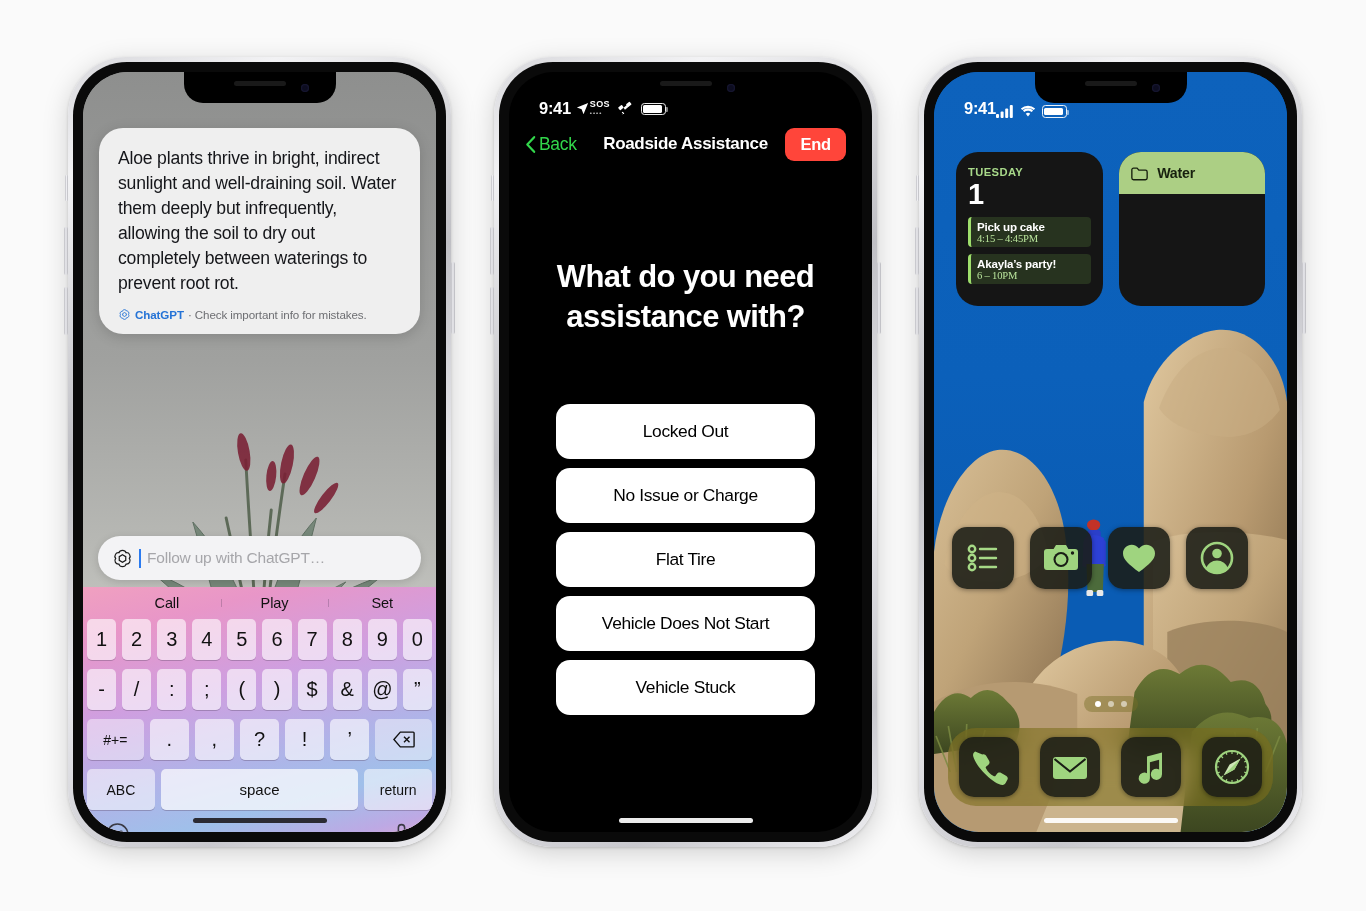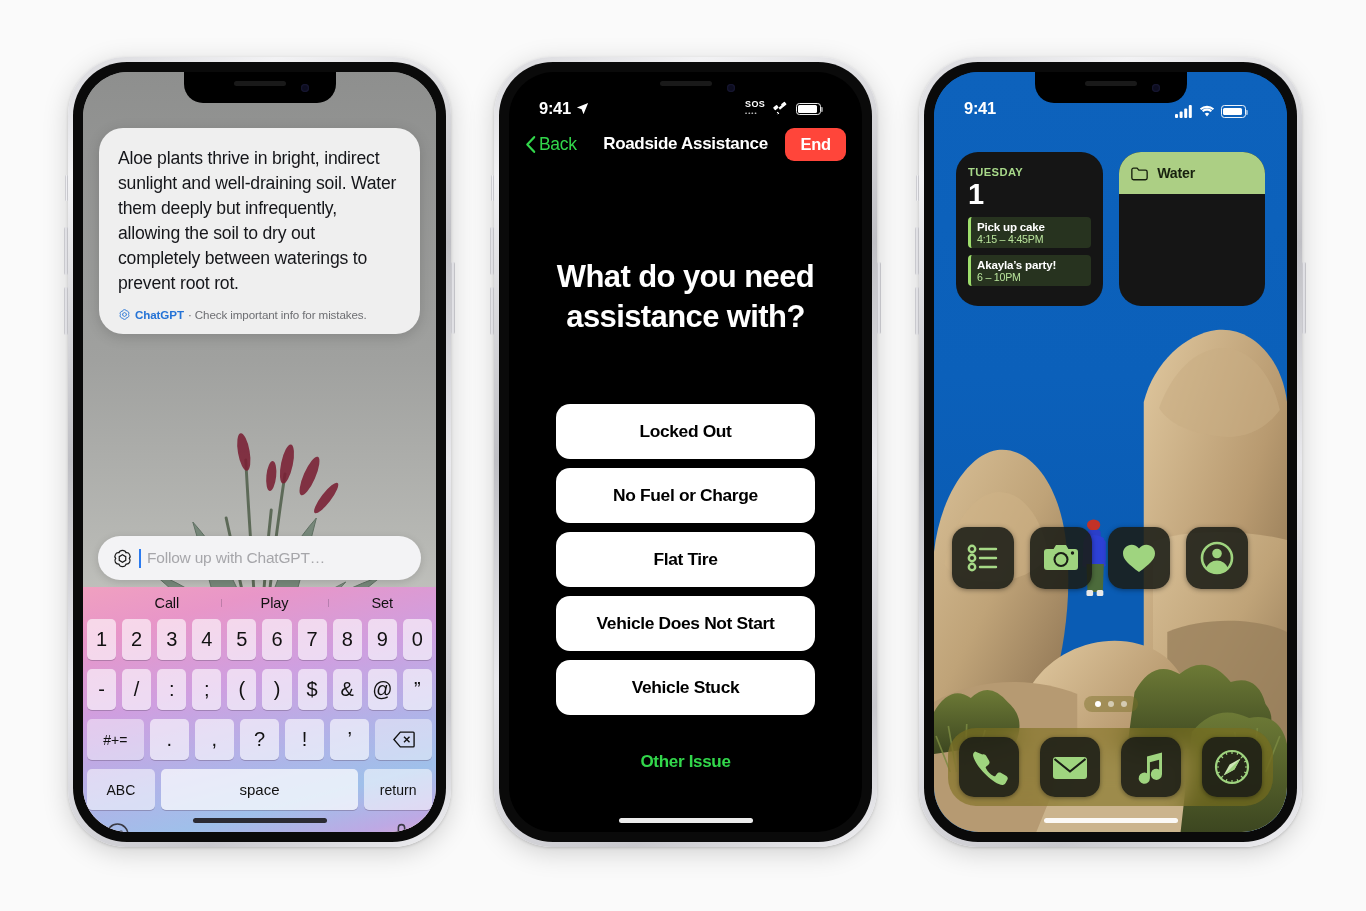--- a/index.html
+++ b/index.html
@@ -128,21 +128,21 @@
   .home-ind{
     position:absolute; bottom:9px; left:50%; transform:translateX(-50%);
     width:134px;height:5px;border-radius:3px;background:#2b2b33; z-index:30;
   }
   .home-ind.light{ background:rgba(255,255,255,.92); }
 
   
   #p2screen{ background:#000; }
   .statusbar{
     position:absolute; top:0; left:0; right:15px; height:48px;
-    display:flex; align-items:flex-end; justify-content:space-between;
+    display:flex; align-items:flex-end; justify-content:flex-start;
     padding:0 26px 2px 30px; z-index:50; color:#fff;
   }
   .sb-time{ font-size:16.5px; font-weight:bold; letter-spacing:-.3px; display:flex; align-items:center; gap:4px;}
   .sb-right{ display:flex; align-items:center; gap:6px; }
   .batt{
     width:25px;height:12.5px;border-radius:3.4px;border:1.4px solid rgba(255,255,255,.92);
     position:relative; padding:1.4px;
   }
   .batt:after{ content:""; position:absolute; right:-3.2px; top:3.4px; width:1.8px;height:5px;
     background:rgba(255,255,255,.5); border-radius:0 1px 1px 0;}
@@ -159,21 +159,21 @@
     font-size:16.5px; padding:7px 15px; border-radius:9px; letter-spacing:-.2px;
   }
   .p2-head{
     position:absolute; top:185px; left:30px; right:30px; text-align:center;
     color:#fff; font-size:31px; font-weight:bold; line-height:40px; letter-spacing:-.6px;
   }
   .opt-list{ position:absolute; top:332px; left:47px; right:47px; }
   .opt{
     background:#fff; color:#000; border-radius:14px; height:55px;
     display:flex; align-items:center; justify-content:center;
-    font-size:17.4px; font-weight:bold; letter-spacing:-.35px; margin-bottom:9px;
+    font-size:17.4px; font-weight:normal; letter-spacing:-.35px; margin-bottom:9px;
   }
   .other-issue{
     position:absolute; bottom:60px; left:0; right:0; text-align:center;
     color:#32d74b; font-size:17px; font-weight:bold; letter-spacing:-.3px;
   }
 
   
   #p3screen{ background:#0a62b8; }
   .wall{ position:absolute; inset:0; }
   .wall .sky{ position:absolute; inset:0; background:linear-gradient(180deg,#0d62bc 0%,#0b60ba 40%,#0a5cb4 62%, #0a5cb4 100%); }
@@ -182,21 +182,21 @@
   .widgets{ position:absolute; top:80px; left:22px; right:22px; display:flex; gap:16px; z-index:20; }
   .widget{ width:154px; height:154px; border-radius:22px; overflow:hidden; }
   .w-cal{ background:#151515; padding:14px 12px 10px 12px; }
   .w-cal .dow{ color:#a8d98a; font-size:11.2px; font-weight:bold; letter-spacing:.4px; }
   .w-cal .dnum{ color:#fff; font-size:29px; font-weight:bold; line-height:32px; letter-spacing:-.5px;}
   .ev{
     background:#27331f; border-left:3px solid #9ede6c; border-radius:4px;
     padding:3px 6px; margin-top:7px;
   }
   .ev .t{ color:#fff; font-size:11.6px; font-weight:bold; letter-spacing:-.2px;}
-  .ev .s{ color:#b9e49c; font-size:10.6px; letter-spacing:-.2px;}
+  .ev .s{ color:#b9e49c; font-size:10.6px; letter-spacing:-.2px;font-family:Liberation Serif, serif;}
   .w-notes{ background:#151515; }
   .w-notes .hd{
     background:#accf84; height:42px; display:flex; align-items:center; gap:9px; padding:0 12px;
     color:#17200e; font-size:14.2px; font-weight:bold; letter-spacing:-.2px;
   }
   .w-notes .bd{ padding:15px 12px 0 12px; position:relative; height:112px;}
   .w-notes .line{ color:#fff; font-size:13.2px; letter-spacing:-.2px; }
   .w-notes .tm{ position:absolute; bottom:12px; left:12px; color:#8f8f8f; font-size:11.6px;}
   .w-notes .perf{ position:absolute; top:0; left:0; right:0; height:3px;
     background:repeating-linear-gradient(90deg,#333 0 3px, #0e0e0e 3px 6px); }
@@ -408,27 +408,26 @@
             <span>Back</span>
           </div>
           <div class="nav-title">Roadside Assistance</div>
           <div class="nav-end">End</div>
         </div>
 
         <div class="p2-head">What do you need assistance with?</div>
 
         <div class="opt-list">
           <div class="opt">Locked Out</div>
-          <div class="opt">No Fuel or Charge</div>
+          <div class="opt">No Issue or Charge</div>
           <div class="opt">Flat Tire</div>
           <div class="opt">Vehicle Does Not Start</div>
           <div class="opt">Vehicle Stuck</div>
         </div>
 
-        <div class="other-issue">Other Issue</div>
         <div class="home-ind light"></div>
         <div class="notch">
           <span class="speaker"></span>
           <span class="cam"></span>
         </div>
       </div>
     </div>
   </div>
 
   <div class="phone" id="phone3">

